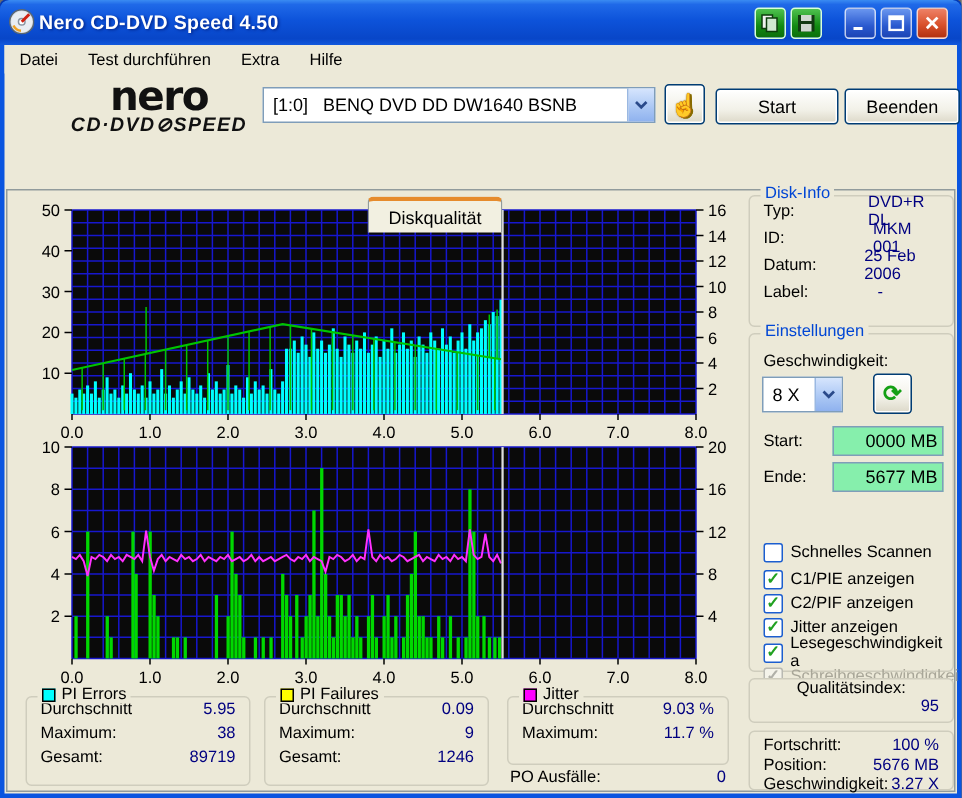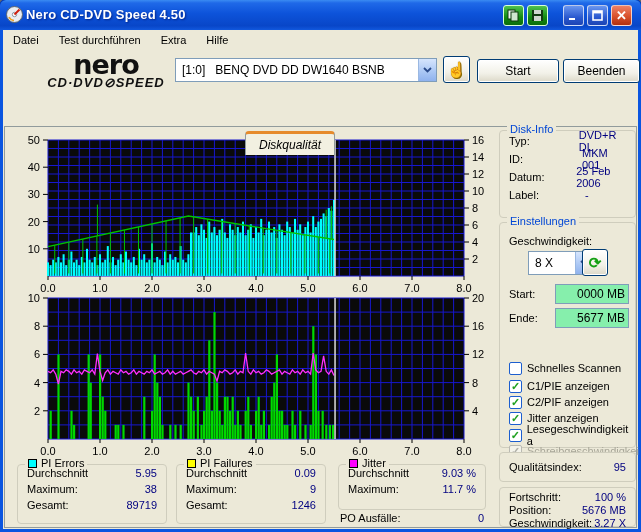--- a/index.html
+++ b/index.html
@@ -61,21 +61,21 @@
   .btn-hand { left:440px; top:26px; width:27px; height:27px; font-size:15px; }
   .hand-glyph { color:#e8b400; text-shadow:0 0 1px #7a5c00, 1px 1px 0 #8a6d00; }
   .btn-start { left:474px; top:29px; width:82px; height:24px; }
   .btn-quit  { left:560px; top:29px; width:77px; height:24px; }
 
   .tabrow { position:absolute; left:0; top:71px; width:635px; height:54px; }
   .tab {
     position:absolute; top:34px; height:20px; padding:0 10px;
     border:1px solid #919B9C; border-bottom:none; border-radius:4px 4px 0 0;
     background:linear-gradient(180deg,#ffffff,#f1efe2 70%,#e8e5d2);
-    display:flex; align-items:center; justify-content:center; font-size:12px;font-style:italic;
+    display:flex; align-items:center; justify-content:center; font-size:12px;
   }
   .tab.active {
     top:30px; height:24px; background:#f2f0e1; z-index:5;
     border-top:3px solid #E68B2C; font-size:12px;
   }
   .tabpanel-border { position:absolute; left:1px; top:96px; width:633px; height:402px; border:1px solid #919B9C; background:#ECE9D8; }
 
   .chart-svg { position:absolute; left:0; background:transparent; }
   #chart1 { top:100px; }
   #chart2 { top:262px; }
@@ -97,42 +97,42 @@
   .navy { color:#000080; }
 
   .disk-info { left:496px; top:100px; width:137px; height:88px; }
   .disk-info .kv-row { height:18px; padding-top:1px;gap:30px; }
   .disk-info .kv-row:first-of-type { margin-top:10px; }
   .disk-info .kv-label { width:46px; }
 
   .settings { left:496px; top:192px; width:137px; height:226px; }
   .set-label { position:absolute; left:9px; }
   .field { position:absolute; background:#86efac; border:1px solid #7F9DB9; font-size:12px; display:flex; align-items:center; padding-left:21px; }
-  .combo-speed { left:8px; top:28px; width:66px; height:24px;margin-left:20px; }
+  .combo-speed { left:8px; top:28px; width:54px; height:24px; }
   .btn-refresh { left:82px; top:26px; width:26px; height:27px; }
   .refresh-glyph { color:#14a014; font-size:15px; font-weight:bold; line-height:1; }
   .fld-start { left:55px; top:61px; width:74px; height:20px; }
   .fld-end   { left:55px; top:85px; width:74px; height:20px; }
   .lbl-speed { top:12px; }
   .lbl-start { top:65px; }
   .lbl-end   { top:89px; }
 
   .cb-row { position:absolute; left:9px; display:flex; align-items:center; gap:5px; height:14px; }
   .cb-box {
     width:13px; height:13px; background:#fff; border:1px solid #1C5ECF; border-radius:2px;
     display:flex; align-items:center; justify-content:center; font-size:11px; line-height:1;
     color:#21A121; font-weight:bold;
   }
   .cb-row.disabled .cb-box { border-color:#b9b9b2; color:#b0b0a8; background:#f4f3ea; }
   .cb-row.disabled .cb-label { color:#a8a698; }
   .cb-box .mark { visibility:hidden; }
   .cb-row.checked .cb-box .mark { visibility:visible; }
 
   .quality { left:496px; top:422px; width:137px; height:30px; }
-  .quality .kv-row { height:28px; }
+  .quality .kv-row { height:28px;flex-direction:column; }
 
   .progress { left:496px; top:457px; width:137px; height:40px; }
   .progress .kv-row { height:12px; margin-top:1px; }
   .progress .kv-row:first-of-type { margin-top:3px;align-items:center; }
 
   .stat-box .kv-row { height:16px; }
   .stat-box .kv-row:first-of-type { margin-top:8px; }
   .pi-errors   { left:14px;  top:434px; width:150px; height:60px; }
   .pi-failures { left:173px; top:434px; width:150px; height:60px; }
   .jitter-box  { left:335px; top:434px; width:148px; height:46px; }

